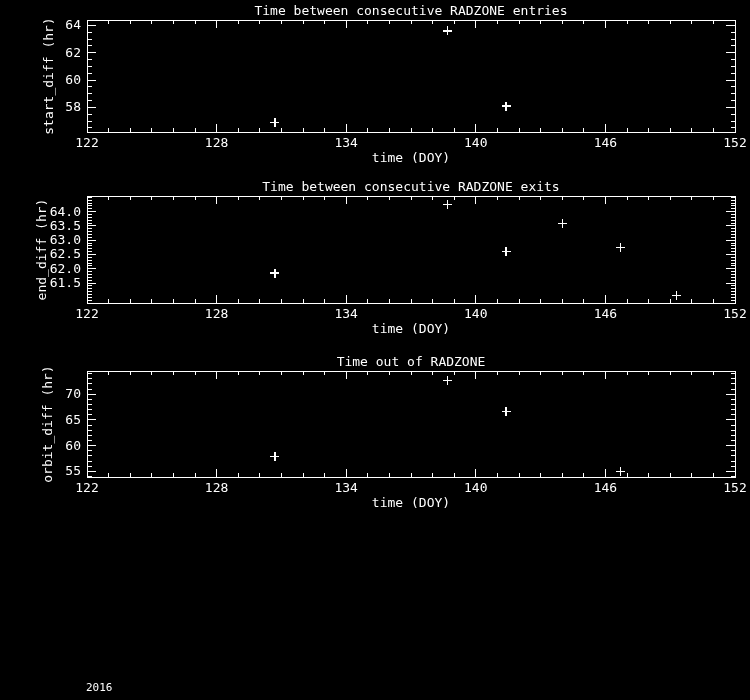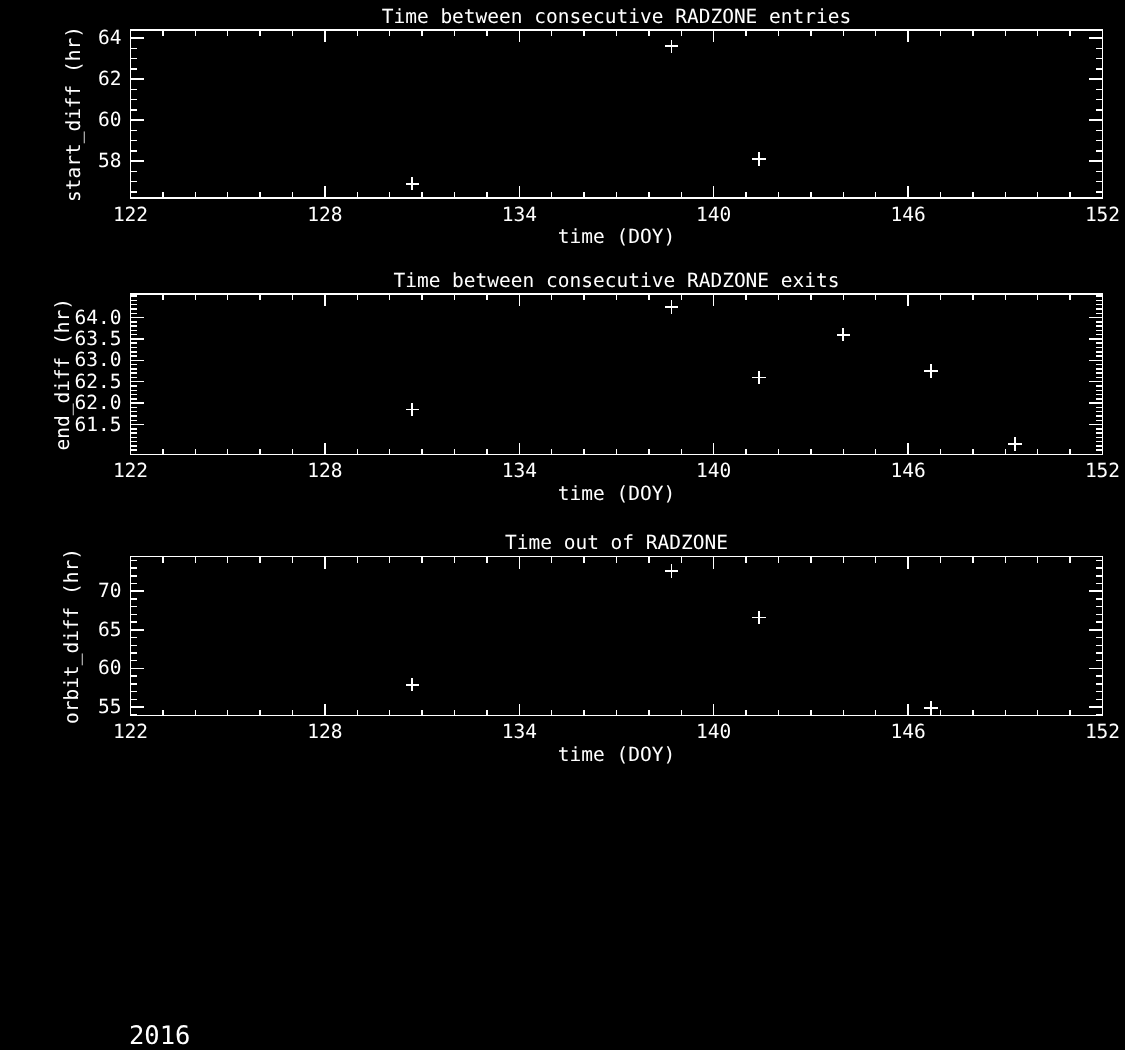--- a/index.html
+++ b/index.html
@@ -18,21 +18,21 @@
   svg text {
     font-family: "DejaVu Sans Mono", monospace;
     font-size: 13px;
     fill: #ffffff;
   }
   .year-label {
     position: absolute;
     left: 86px;
     top: 681px;
     color: #ffffff;
-    font-size: 17px;
+    font-size: 11px;
     letter-spacing: 0px;
   }
 </style>
 </head>
 <body>
 
 <div class="screen">
   <svg id="chart" width="750" height="700" viewBox="0 0 750 700">
       <g>
         <rect x="87" y="20" width="648" height="112" fill="none" stroke="#ffffff" stroke-width="1" shape-rendering="crispEdges"></rect>

